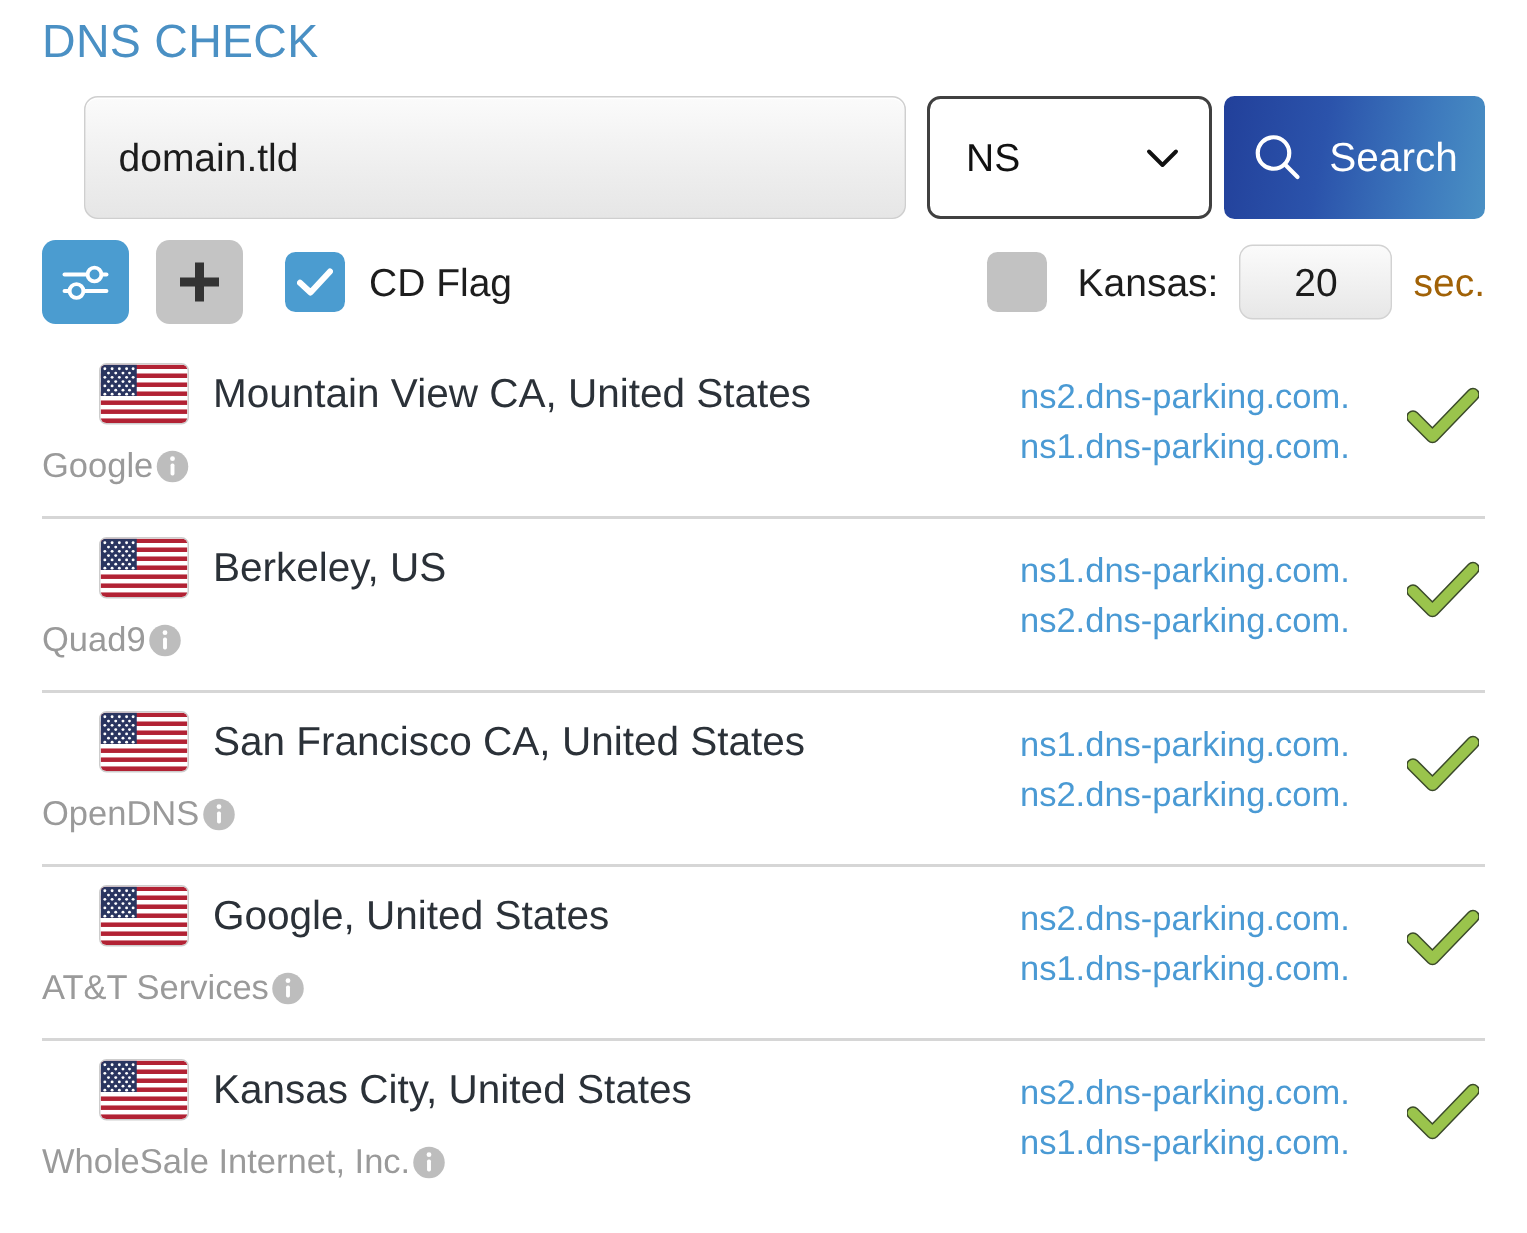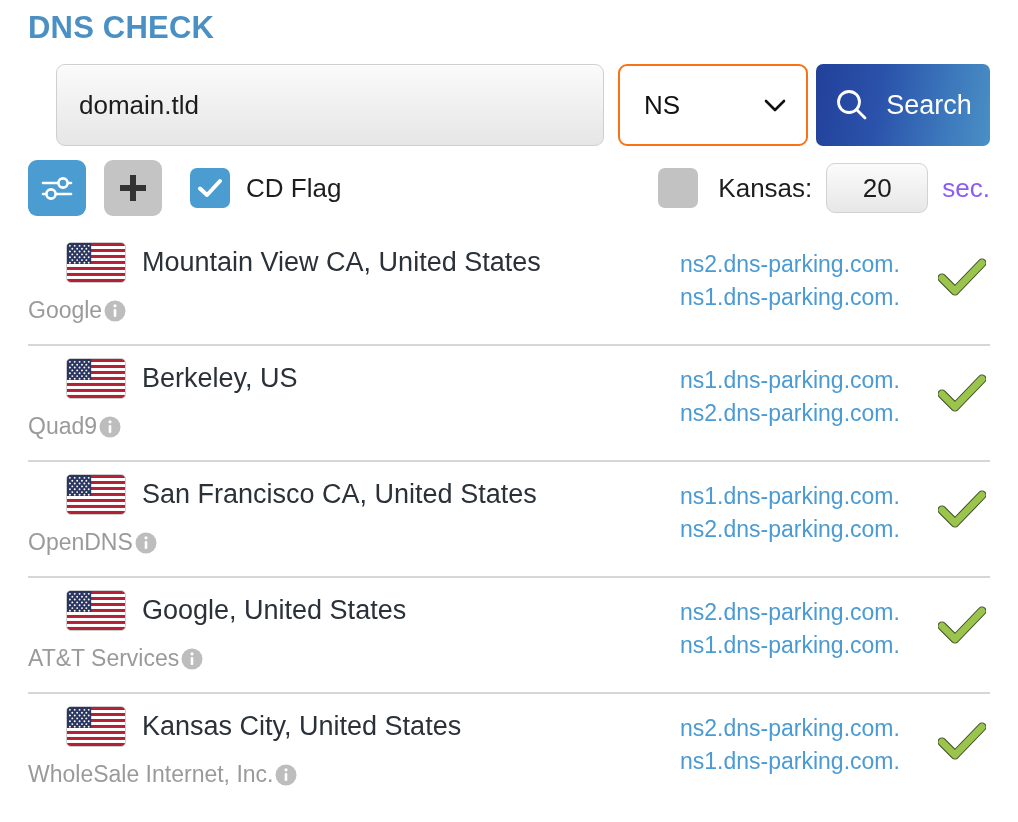--- a/index.html
+++ b/index.html
@@ -13,21 +13,21 @@
 
   .page { width: 1018px; height: 822px; position: relative; padding: 0 28px; }
 
   
   .title {
     font-size: 31px;
     color: #4a90c4;
     letter-spacing: .2px;
     padding-top: 8px;
     line-height: 40px;
-    font-weight: 700;
+    font-weight: 400;
     white-space: nowrap;
   }
 
   
   .search-row {
     display: flex;
     align-items: stretch;
     margin-top: 16px;
     height: 82px;
   }
@@ -43,21 +43,21 @@
     font-size: 26px;
     color: #1c1c1c;
     outline: none;
     font-family: "Liberation Sans", sans-serif;
     margin-left: 28px;
   }
   .type-select {
     flex: 0 0 190px;
     margin-left: 14px;
     border-radius: 9px;
-    border: 2px solid #f97316;
+    border: 2px solid #404040;
     background: #ffffff;
     display: flex;
     align-items: center;
     justify-content: space-between;
     padding: 0 20px 0 24px;
     font-size: 26px;
     color: #111111;
     cursor: pointer;
   }
   .chevron { width: 22px; height: 13px; flex: 0 0 auto; }
@@ -137,21 +137,21 @@
     background: linear-gradient(to bottom, #fbfbfb 0%, #f0f0f0 55%, #e7e7e7 100%);
     font-size: 26px;
     color: #1c1c1c;
     text-align: right;
     display: flex; align-items: center; justify-content: center;
     font-family: "Liberation Sans", sans-serif;
     outline: none;
   }
   .sec-label {
     font-size: 26px;
-    color: #8b5cf6;
+    color: #a16207;
     margin-left: 14px;
   }
 
   
   .results { margin-top: 14px; }
   .result-row {
     display: flex;
     align-items: flex-start;
     border-bottom: 2px solid #d6d6d6;
     padding: 12px 0 14px 0;

